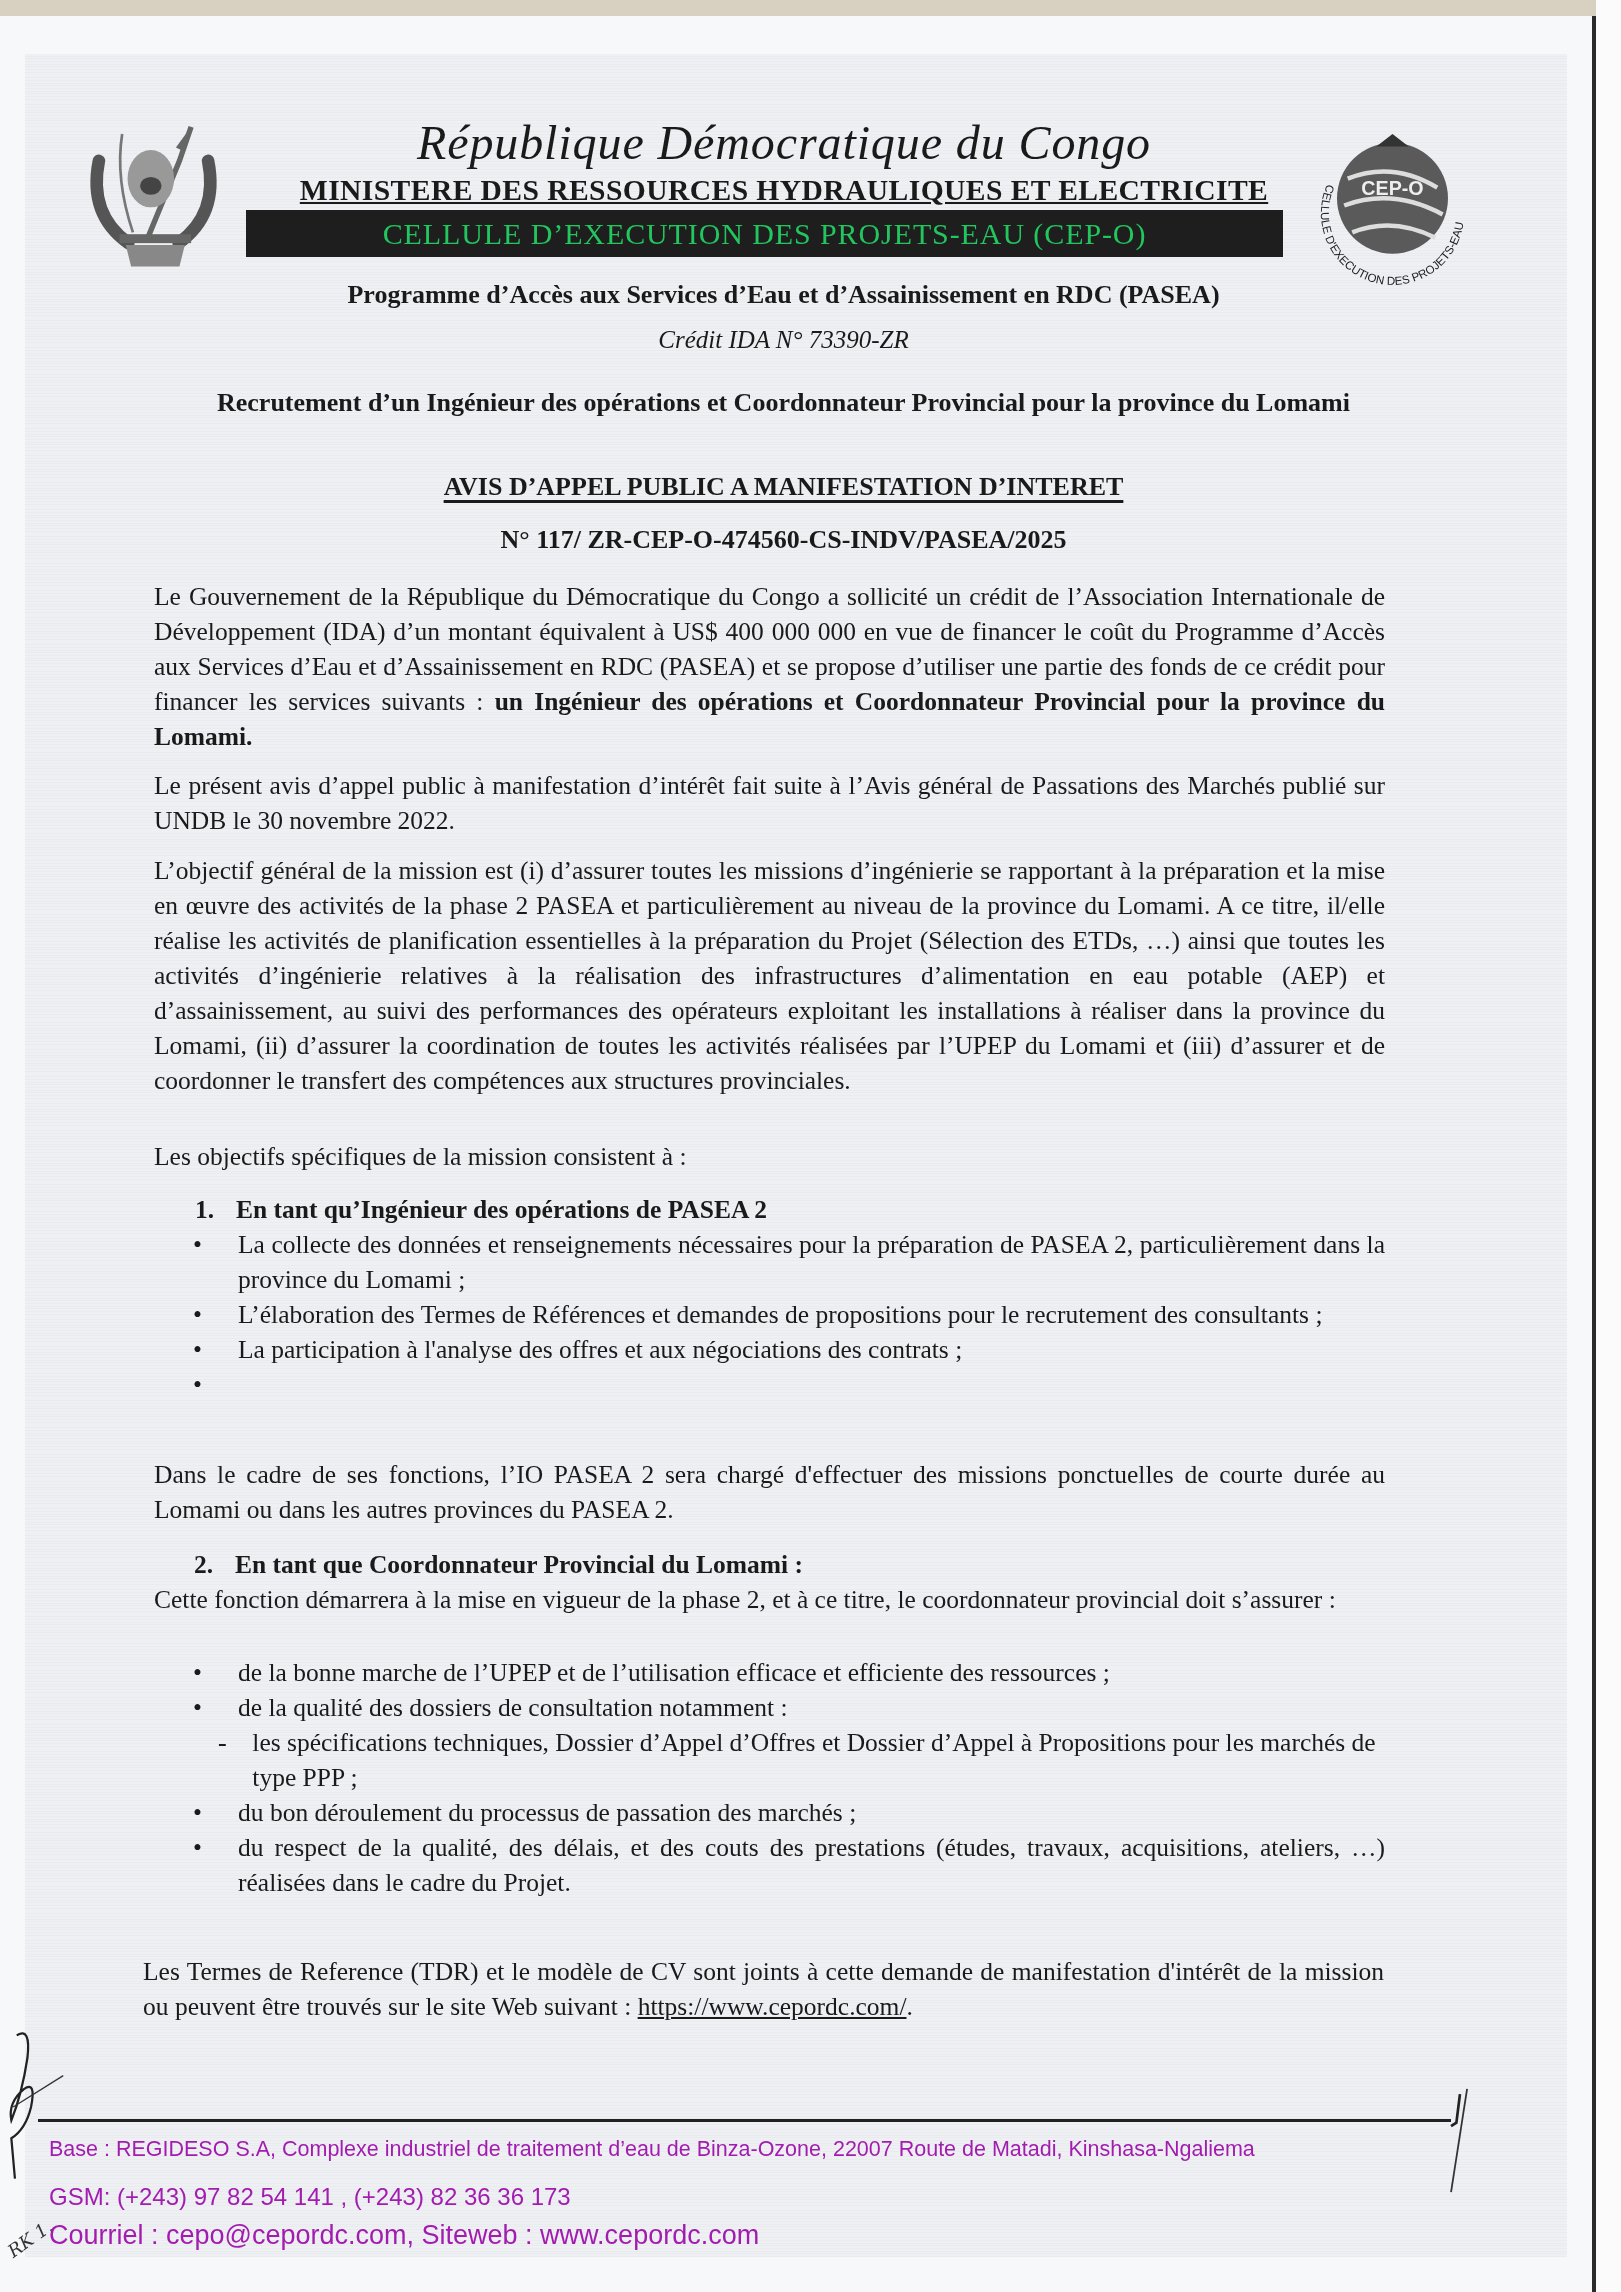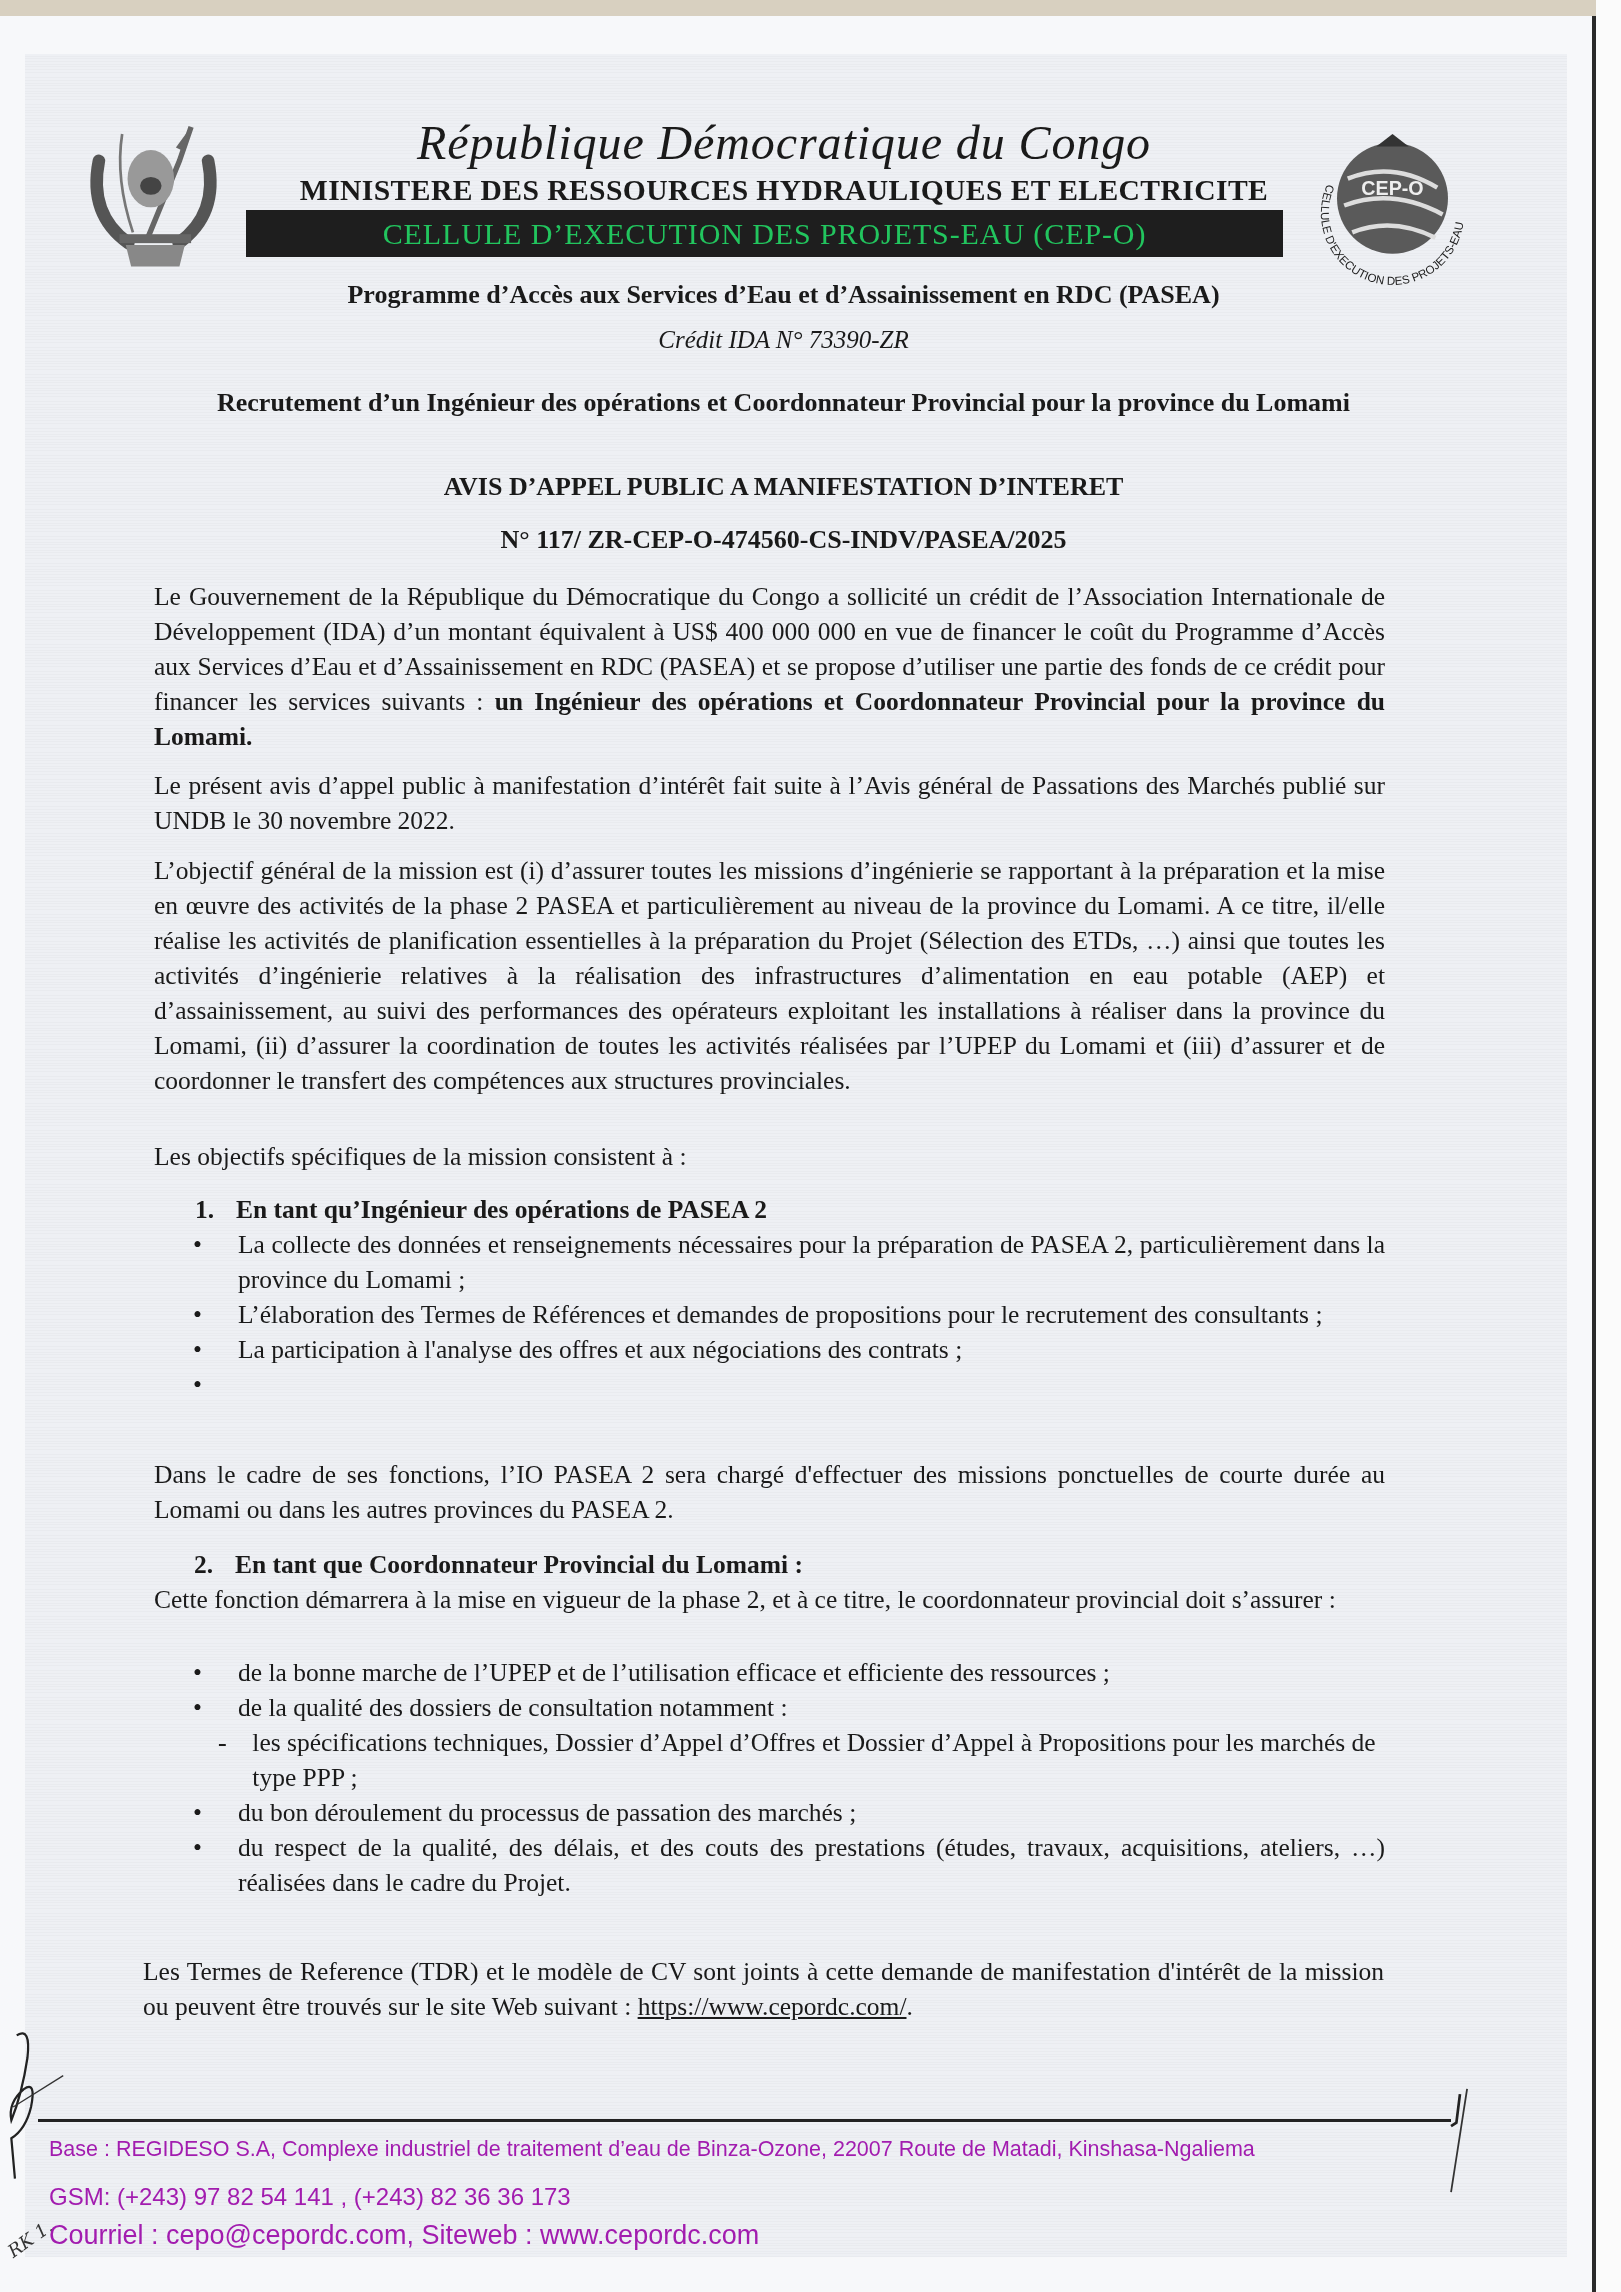--- a/index.html
+++ b/index.html
@@ -14,30 +14,30 @@
   .right-white { position:absolute; left:1596px; top:0; width:25px; height:2293px; background:#fbfbfb; }
   .page { position:absolute; left:25px; top:54px; width:1542px; height:2203px;
           background:repeating-linear-gradient(0deg, #e9ebef 0 0.9px, #eef0f4 0.9px 2.7px); }
 
   
   .emblem { position:absolute; left:79px; top:125px; width:149px; height:145px; }
   .cepo-logo { position:absolute; left:1303px; top:116px; width:179px; height:179px; }
   .script-title { position:absolute; left:269px; top:115px; width:1030px; text-align:center;
     font-family:"Liberation Serif", serif; font-style:italic; font-size:48px; letter-spacing:0.9px; }
   .ministry { position:absolute; left:269px; top:174px; width:1030px; text-align:center;
-    font-size:29.6px; font-weight:bold; letter-spacing:0.4px; }
+    font-size:29.6px; font-weight:bold; letter-spacing:0.4px;text-decoration:underline; }
   .banner { position:absolute; left:246px; top:210px; width:1037px; height:47px; background:#1e1e1e;
     color:#22c55e; font-size:30px; text-align:center; line-height:47px; letter-spacing:0.9px; }
 
   .center { position:absolute; left:134px; width:1299px; text-align:center; }
   .prog { top:280px; font-size:26px; font-weight:bold; }
   .credit { top:326px; font-size:25px; font-style:italic; }
   .recruit { top:385px; font-size:26px; font-weight:bold; line-height:35px; left:170px; width:1227px; }
   .avis { top:472px; font-size:26px; font-weight:bold; }
-  .avis span { text-decoration-thickness:2.7px; text-underline-offset:4.5px; }
+  .avis span { text-decoration:underline; text-decoration-thickness:2.7px; text-underline-offset:4.5px; }
   .ref-no { top:525px; font-size:26px; font-weight:bold; }
 
   .body-text { position:absolute; left:154px; width:1231px; font-size:25.5px; line-height:35px; text-align:justify; }
   .body-text p { margin:0; }
   .b { font-weight:bold; }
 
   .num-head { position:absolute; font-size:25.5px; font-weight:bold; line-height:35px; }
   .num-head .n { display:inline-block; width:41px; }
 
   .bullets { position:absolute; left:193px; width:1192px; font-size:25.5px; line-height:35px; }

